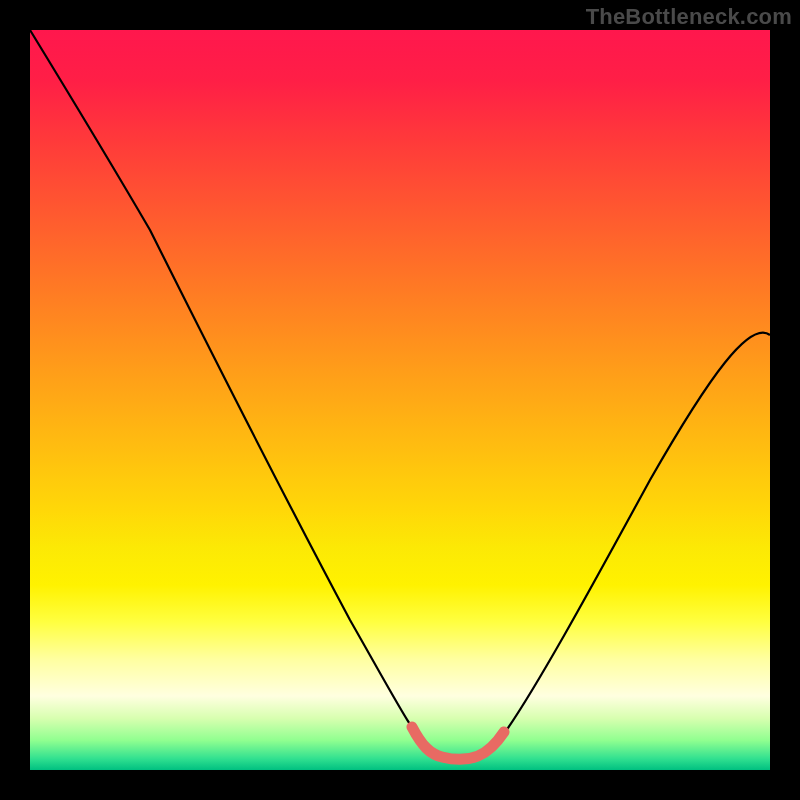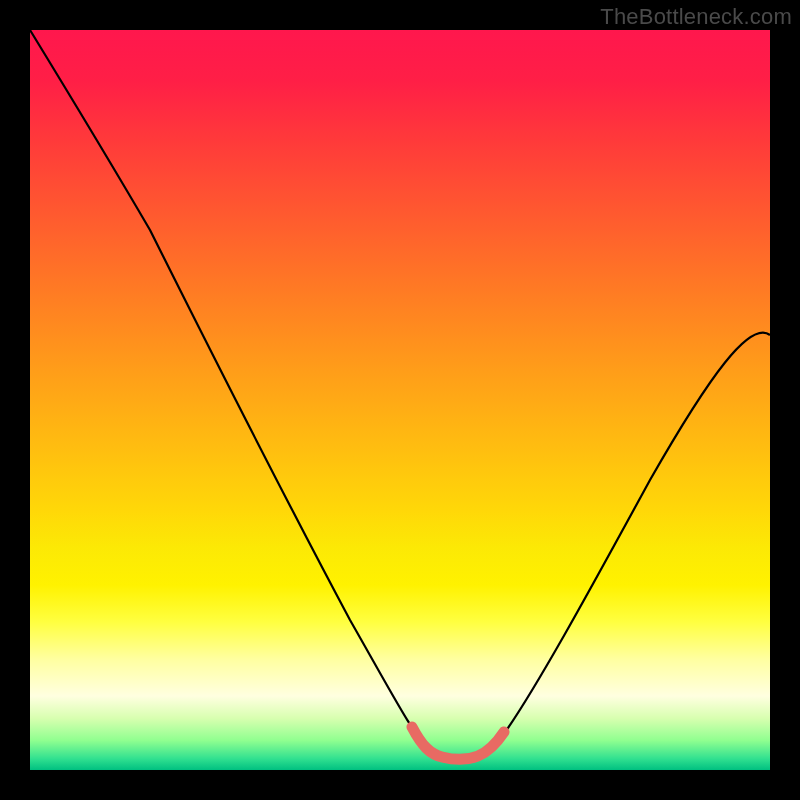--- a/index.html
+++ b/index.html
@@ -51,21 +51,21 @@
     height: 740px;
     overflow: visible;
   }
   .attribution {
     position: absolute;
     top: 4px;
     right: 8px;
     color: #4a4a4a;
     font-size: 22px;
     letter-spacing: 0.2px;
-    font-weight: 400;
+    font-weight: 700;
     user-select: none;
   }
 </style>
 </head>
 <body>
 
 <div class="frame">
 
   <div class="attribution">TheBottleneck.com</div>
 

